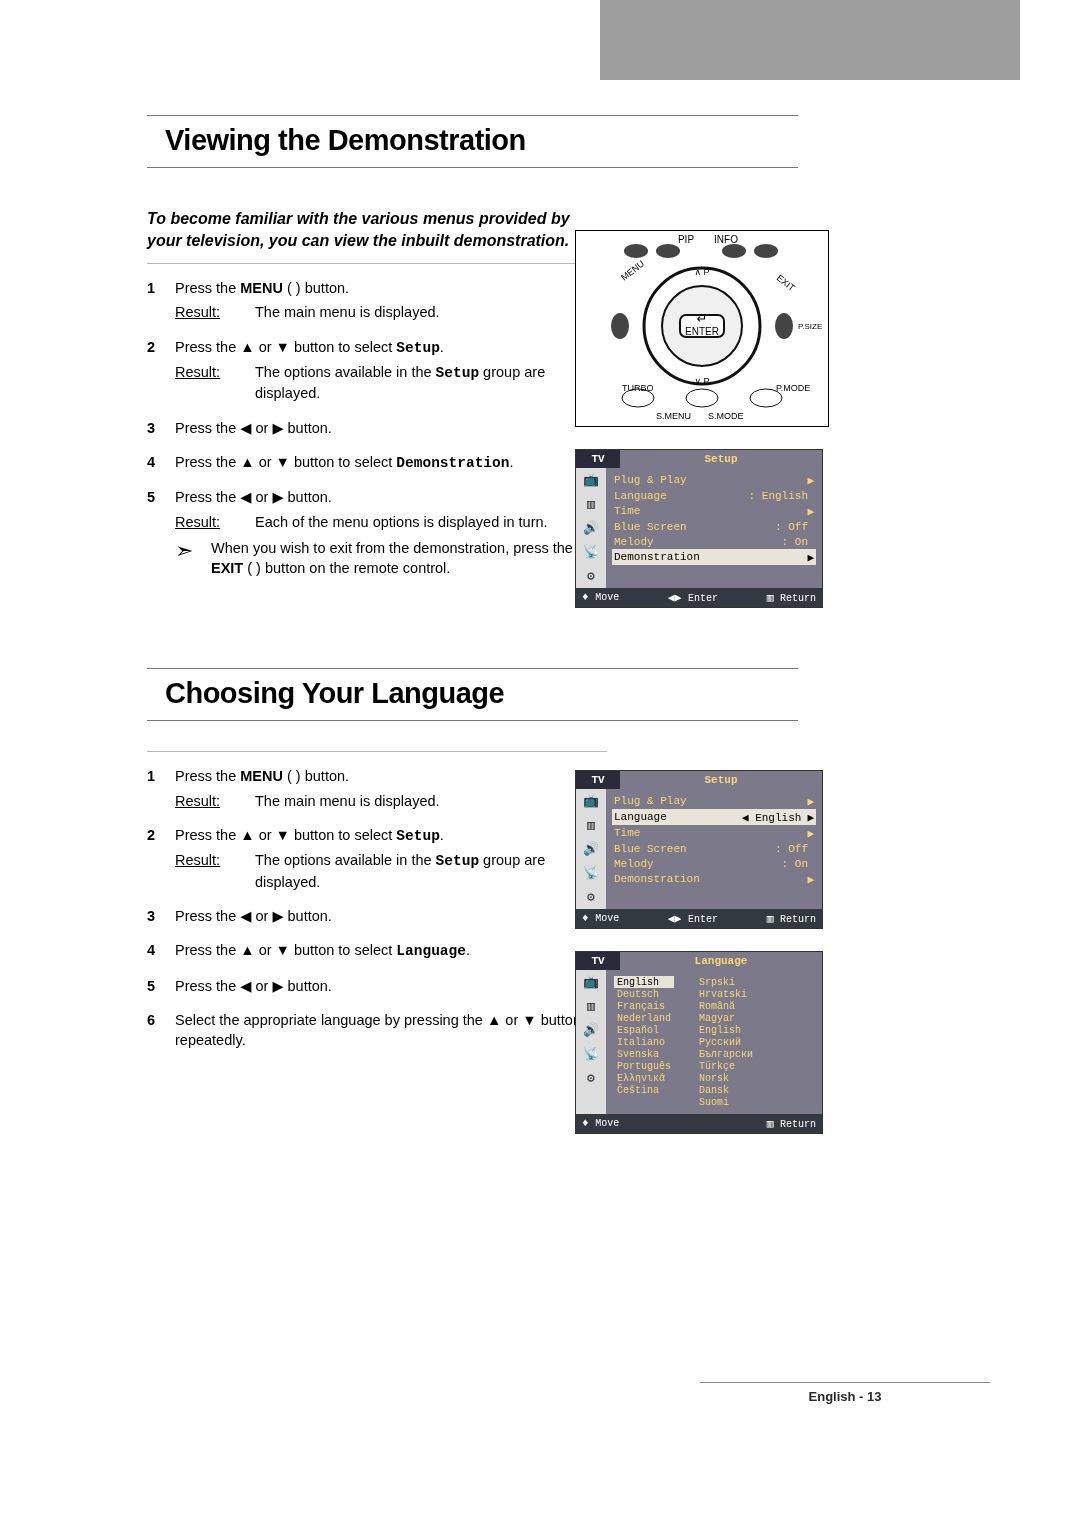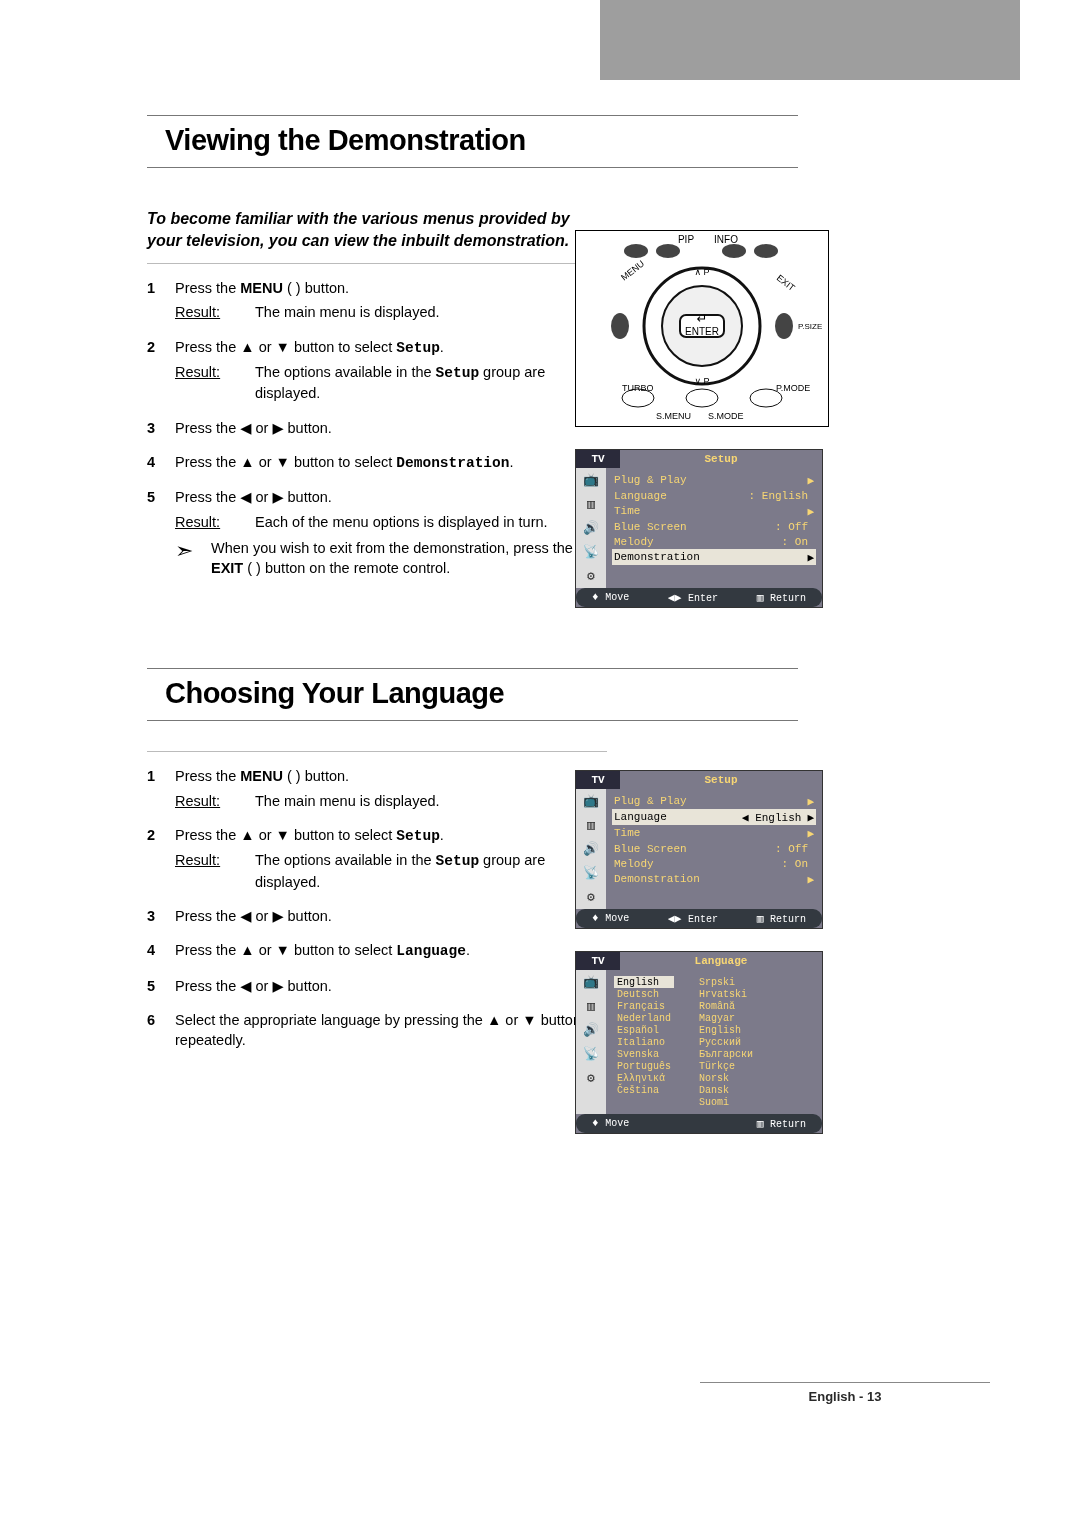--- a/index.html
+++ b/index.html
@@ -191,24 +191,23 @@
   .osd-row .arrow { color: #f7d674; }
   .osd-row.sel {
     background: #e8e4d8;
     color: #000;
   }
   .osd-row.sel .arrow { color: #000; }
   .osd-footer {
     background: #333940;
     color: #fff;
     font-size: 10px;
-    padding: 3px 16px;
+    padding: 3px 6px;
     display: flex;
     justify-content: space-between;
-    border-radius: 9px;
   }
   .lang-cols {
     display: flex;
     gap: 22px;
     padding: 2px 0 2px 2px;
   }
   .lang-col {
     display: flex;
     flex-direction: column;
   }

